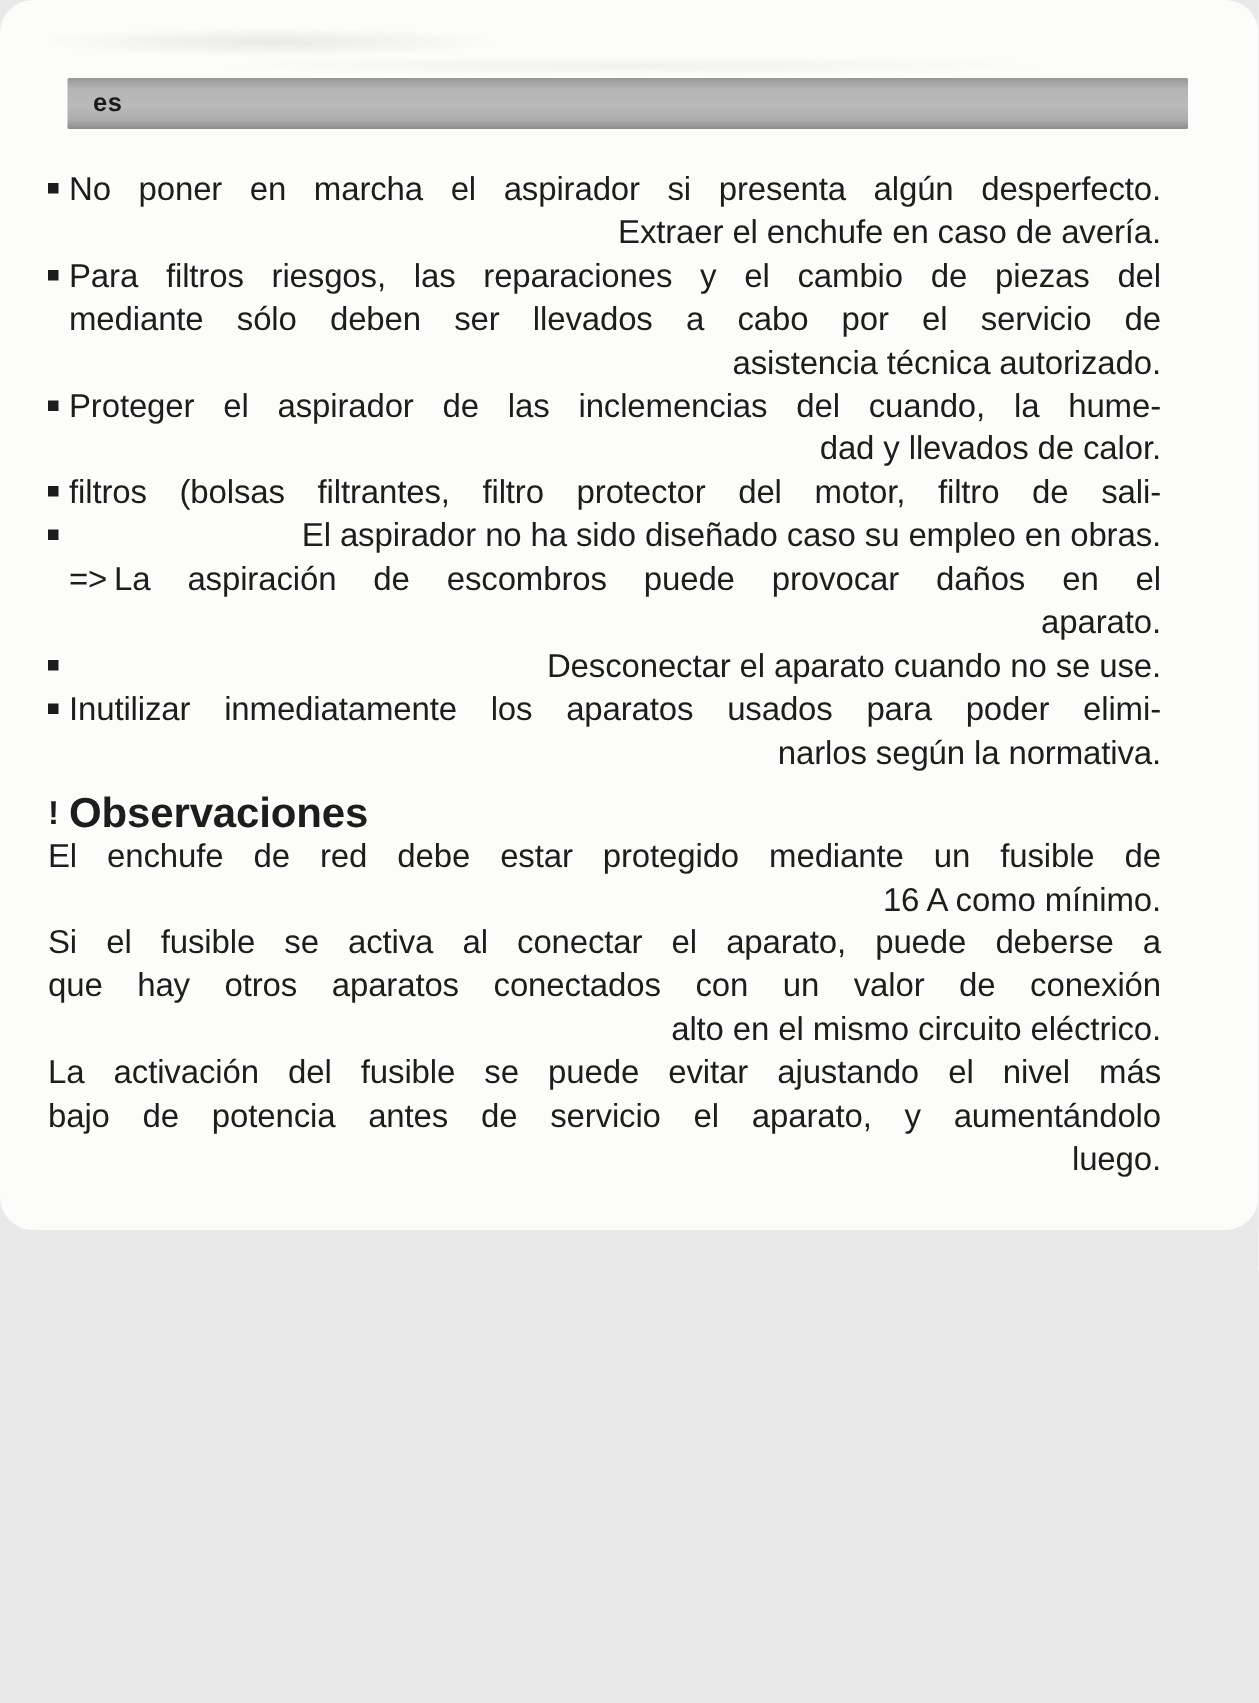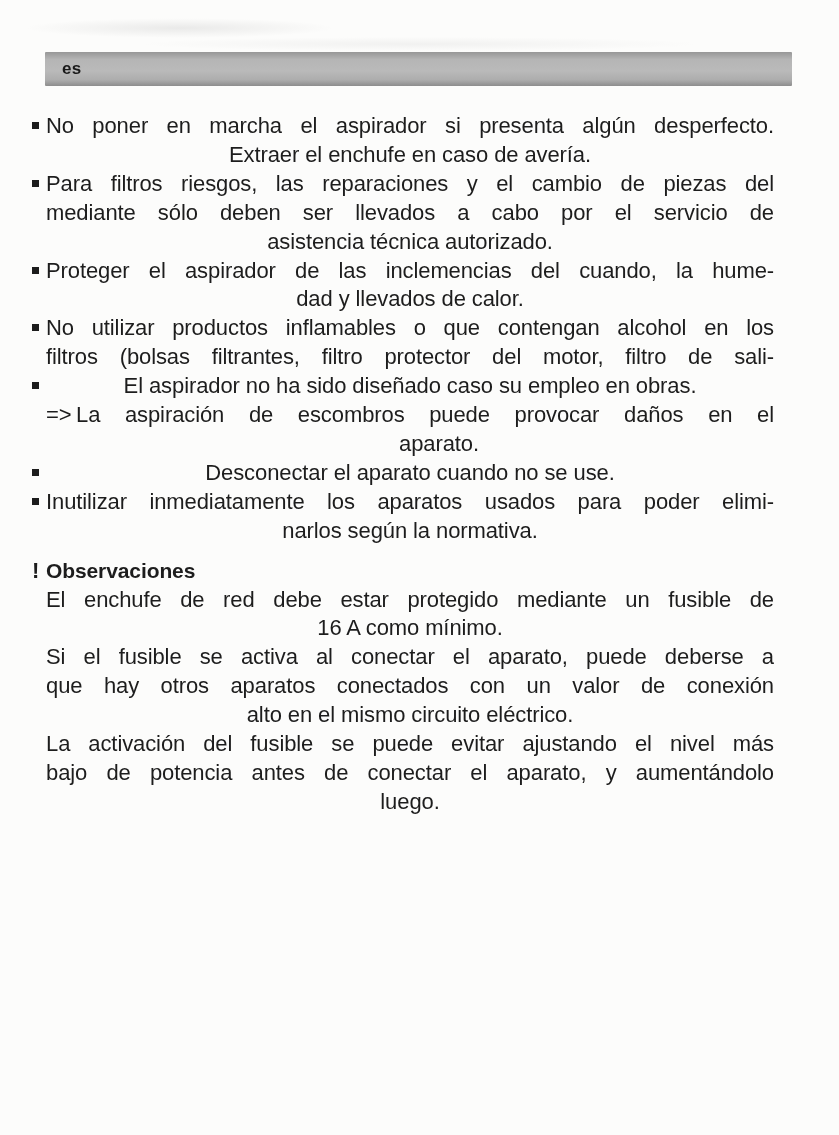--- a/index.html
+++ b/index.html
@@ -1,27 +1,28 @@
 <!DOCTYPE html>
 <html lang="es"><head>
 <meta charset="utf-8">
 <style>
   html, body { margin: 0; padding: 0; background: #e9e9e9; }
   .page {
     position: relative;
     width: 839px;
-    height: 1135px;
+    height: 820px;
     margin: 0 auto;
     background:
       radial-gradient(ellipse 220px 14px at 180px 28px, rgba(150,150,150,0.18), rgba(150,150,150,0) 70%),
       radial-gradient(ellipse 400px 10px at 420px 44px, rgba(160,160,160,0.12), rgba(160,160,160,0) 70%),
       #fcfcfb;
     font-family: "Liberation Sans", sans-serif;
     color: #1d1d1d;
     overflow: hidden;
+    border-radius: 22px;
   }
   .lang-bar {
     position: absolute;
     left: 45px; top: 52px;
     width: 747px; height: 34px;
     box-sizing: border-box;
     background: linear-gradient(180deg, #979797 0%, #b5b5b5 22%, #bababa 55%, #adadad 82%, #8d8d8d 100%);
     border-radius: 1px;
     display: flex;
     align-items: center;
@@ -38,37 +39,37 @@
     left: 32px; top: 112px;
     width: 742px;
     font-size: 22px;
     line-height: 28.9px;
     letter-spacing: -0.1px;
   }
   .item { display: flex; }
   .bullet-col { flex: none; width: 14px; padding-top: 10px; }
   .bullet-sq { display: block; width: 7px; height: 7px; background: #1c1c1c; }
   .item-text { flex: 1; min-width: 0; }
-  .line { text-align: center; }
+  .line { text-align: right; }
   .line.j { text-align: justify; text-align-last: justify; }
   .sub { display: flex; }
   .sub-marker { flex: none; width: 30px; }
   .sub-text { flex: 1; min-width: 0; }
   .sub-text .line.cont { padding-left: 28px; box-sizing: border-box; }
   .note { margin-top: 11px; }
   .note-head { display: flex; }
   .note-marker { flex: none; width: 14px; font-weight: bold; }
   .note-title {
     margin: 0;
-    font-size: 21px;
+    font-size: 28px;
     font-weight: bold;
     line-height: 28.9px;
     letter-spacing: -0.1px;
   }
-  .note-body { margin-left: 14px; }
+  .note-body { }
 </style>
 </head>
 <body>
 
 <div class="page">
 
   <div class="lang-bar">
     <span class="lang-code">es</span>
   </div>
 
@@ -100,21 +101,20 @@
           <div class="item-text">
             <div class="line j">Proteger el aspirador de las inclemencias del cuando, la hume-</div>
             <div class="line">dad y llevados de calor.</div>
           </div>
         </div>
         <div class="item">
           <span class="bullet-col">
             <span class="bullet-sq"></span>
           </span>
           <div class="item-text">
-            <div class="line j">No utilizar productos inflamables o que contengan alcohol en los</div>
             <div class="line j">filtros (bolsas filtrantes, filtro protector del motor, filtro de sali-</div>
           </div>
         </div>
         <div class="item">
           <span class="bullet-col">
             <span class="bullet-sq"></span>
           </span>
           <div class="item-text">
             <div class="line">El aspirador no ha sido diseñado caso su empleo en obras.</div>
             <div class="sub">
@@ -155,20 +155,20 @@
             <div class="line j">El enchufe de red debe estar protegido mediante un fusible de</div>
             <div class="line">16 A como mínimo.</div>
           </div>
           <div class="para">
             <div class="line j">Si el fusible se activa al conectar el aparato, puede deberse a</div>
             <div class="line j">que hay otros aparatos conectados con un valor de conexión</div>
             <div class="line">alto en el mismo circuito eléctrico.</div>
           </div>
           <div class="para">
             <div class="line j">La activación del fusible se puede evitar ajustando el nivel más</div>
-            <div class="line j">bajo de potencia antes de conectar el aparato, y aumentándolo</div>
+            <div class="line j">bajo de potencia antes de servicio el aparato, y aumentándolo</div>
             <div class="line">luego.</div>
           </div>
         </div>
     </div>
   </div>
 
 </div>
 
 </body></html>

